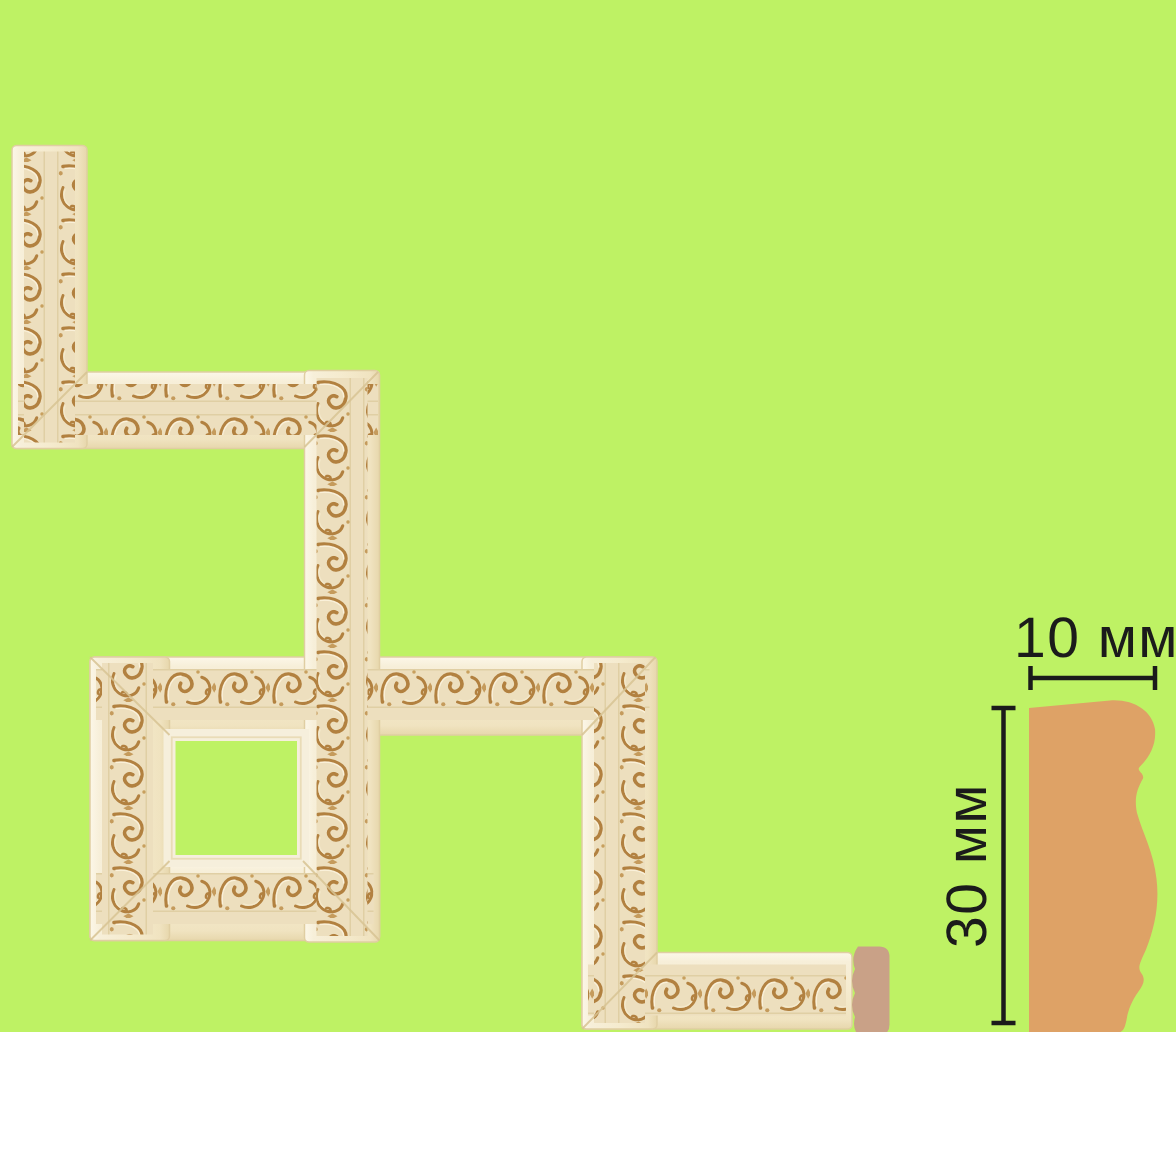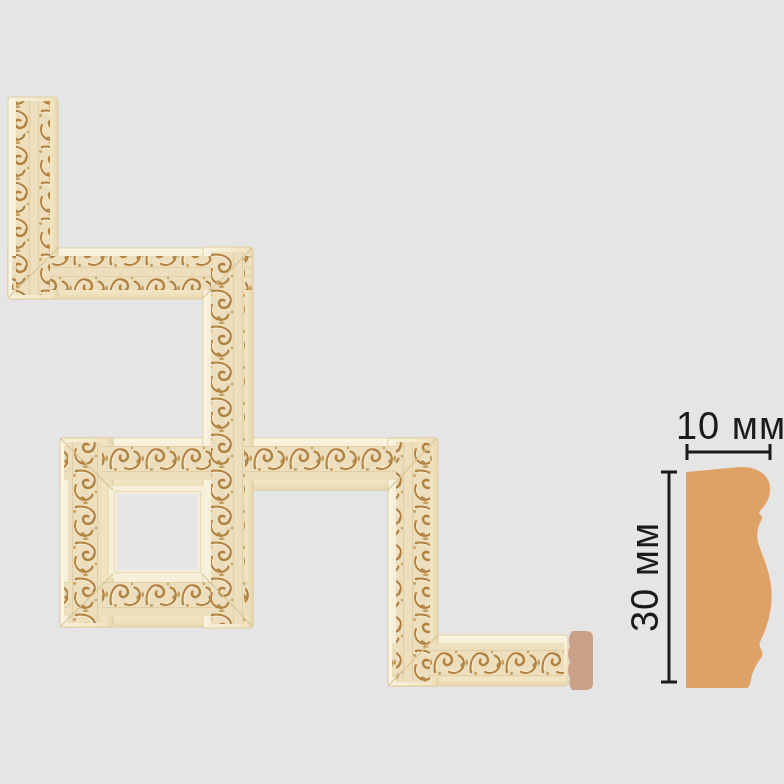--- a/index.html
+++ b/index.html
@@ -1,17 +1,17 @@
 <!DOCTYPE html>
 <html style="--molding-cream: #F5EBCE; --molding-edge: #E0CEA2; --ornament-base: #EDDFBE; --ornament-gold: #B28140; --ornament-accent: #C59B5C; --highlight-cream: #FAF2DC; --end-cap: #C9A187; --profile-fill: #DEA266; --dimension-ink: #1B1B1B;"><head>
 <meta charset="utf-8">
 <style>
   html,body{margin:0;padding:0;background:#fff;}
   #stage{
-    position:relative;width:784px;height:784px;background:#e5e5e5;overflow:hidden;
+    position:relative;width:784px;height:688px;background:#bef264;overflow:hidden;
     font-family:"Liberation Sans", sans-serif;
   }
   #art{position:absolute;left:0;top:0;}
   .dim-label{
     position:absolute;color:var(--dimension-ink,#1b1b1b);
     font-size:38px;line-height:36px;font-weight:400;letter-spacing:1px;
     text-align:center;white-space:nowrap;
   }
   #dim-label-width{left:671px;top:408px;width:120px;height:36px;}
   #dim-label-height{

